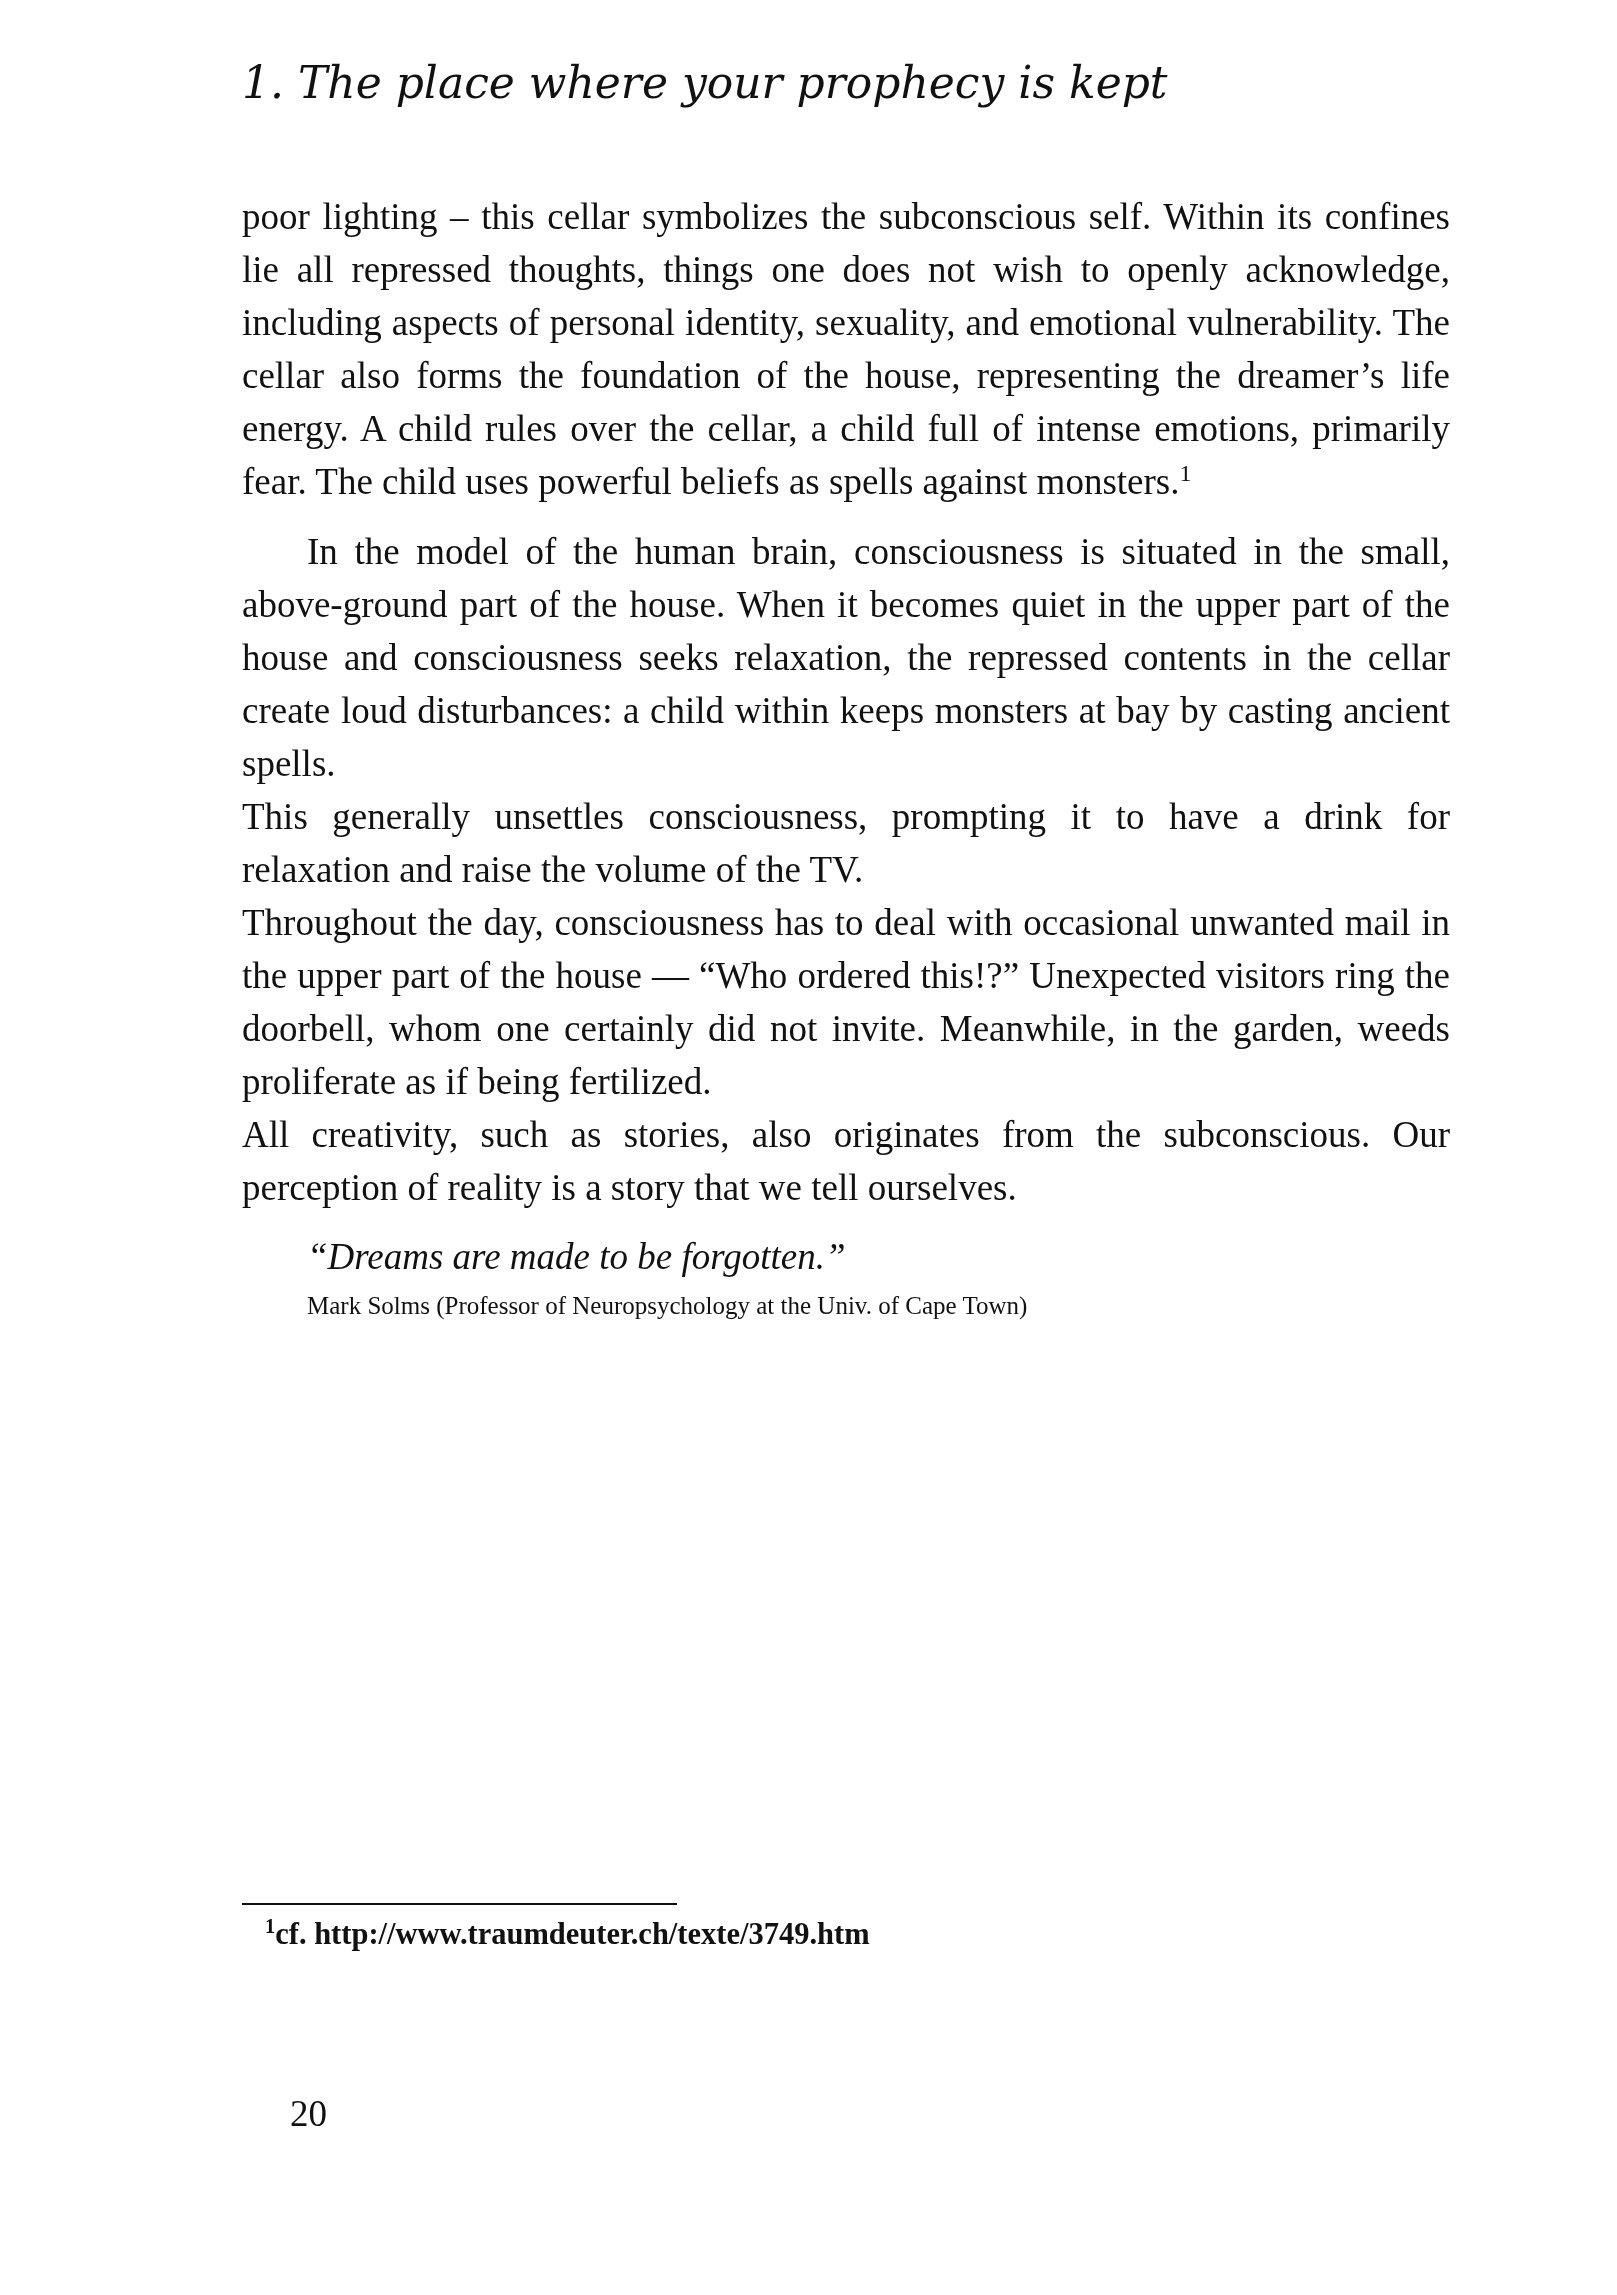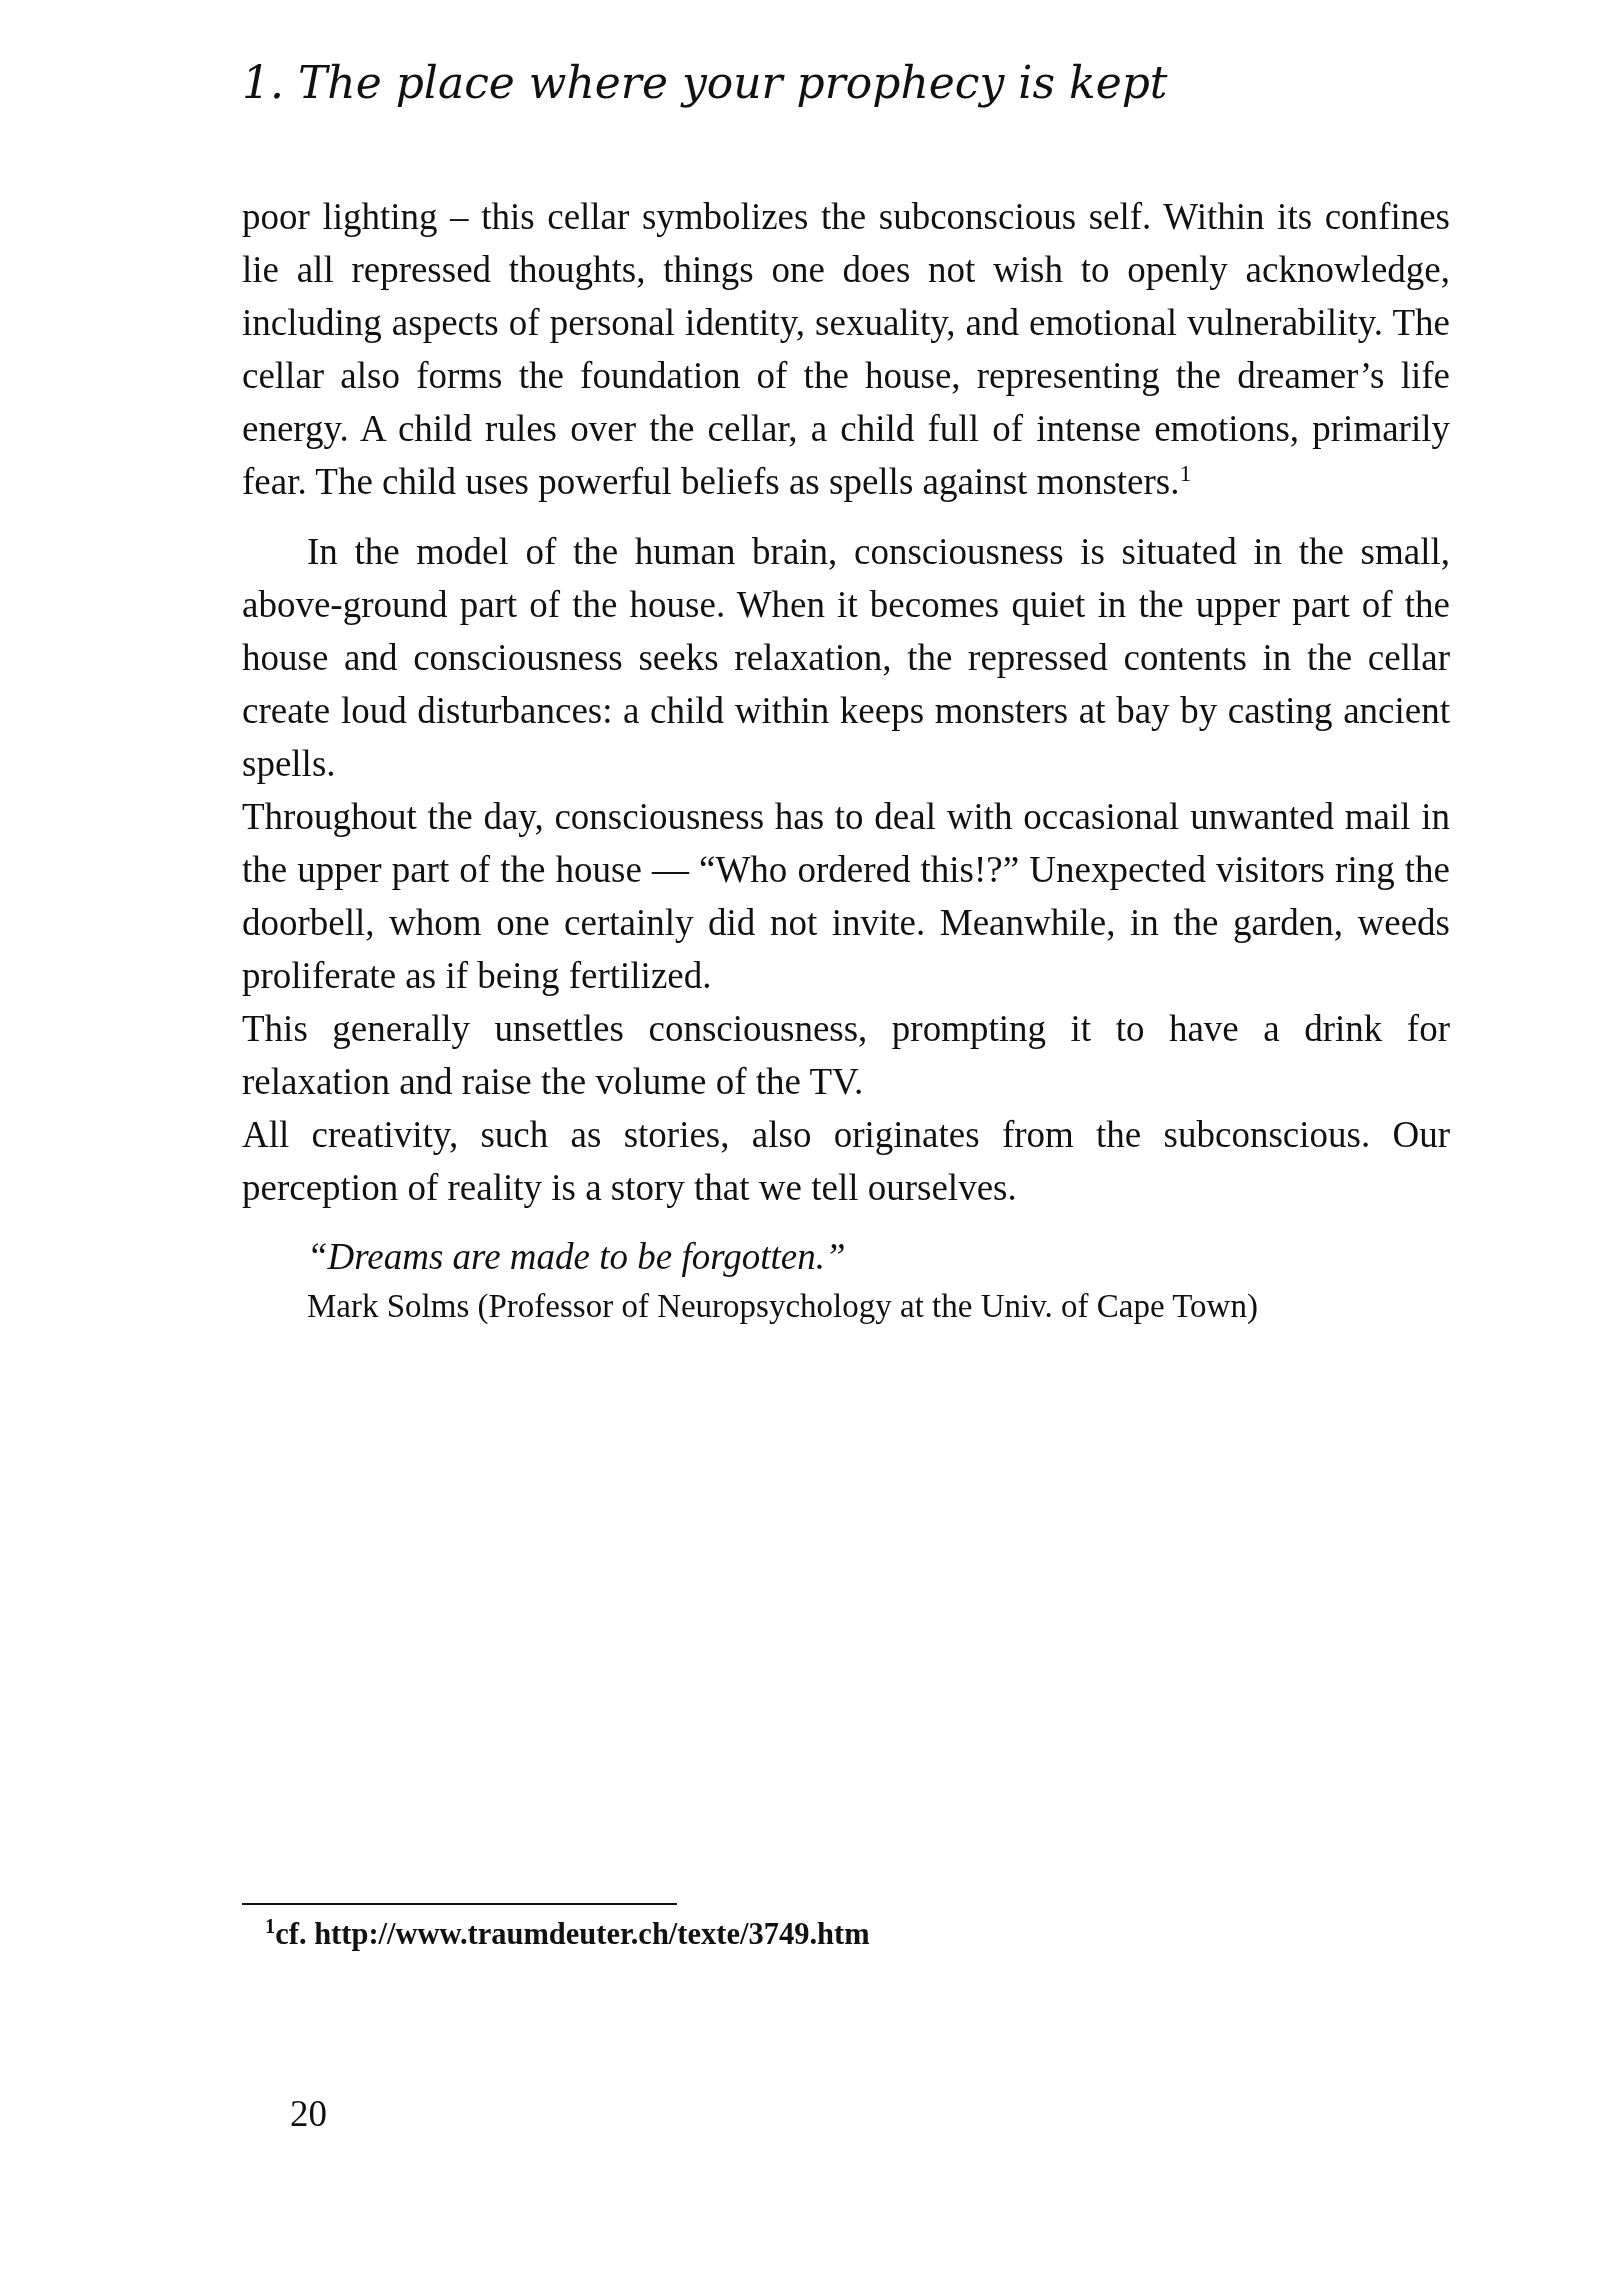--- a/index.html
+++ b/index.html
@@ -62,21 +62,21 @@
     .quote-block {
       margin: 16.7px 0 0 65px !important;
     }
     .quote-text {
       font-style: italic;
       font-size: 37px;
       line-height: 53px;
       display: block;
     }
     .quote-attrib {
-      font-size: 33px;
+      font-size: 25px;
       line-height: 46px;
       display: block;
       text-align: left;
     }
     .footnote-rule {
       position: absolute;
       top: 1903px;
       left: 0;
       width: 435px;
       height: 1.9px;
@@ -111,22 +111,22 @@
 <body>
 
 <div class="page">
 
   <div class="running-head">1.  The place where your prophecy is kept</div>
 
   <div class="body-text">
     <p><span>poor lighting – this cellar symbolizes the subconscious self. Within its confines lie all repressed thoughts, things one does not wish to openly acknowledge, including aspects of personal identity, sexuality, and emotional vulnerability.  The cellar also forms the foundation of the house, representing the dreamer’s life energy.  A child rules over the cellar, a child full of intense emotions, primarily fear.  The child uses powerful beliefs as spells against monsters.</span><sup class="fnmark">1</sup></p>
 
     <p class="indent para-gap">In the model of the human brain, consciousness is situated in the small, above-ground part of the house. When it becomes quiet in the upper part of the house and consciousness seeks relaxation, the repressed contents in the cellar create loud disturbances:  a child within keeps monsters at bay by casting ancient spells.</p>
+    <p class="line-break-para">This generally unsettles consciousness, prompting it to have a drink for relaxation and raise the volume of the TV.</p>
     <p class="line-break-para">Throughout the day, consciousness has to deal with occasional unwanted mail in the upper part of the house — “Who ordered this!?” Unexpected visitors ring the doorbell, whom one certainly did not invite.  Meanwhile, in the garden, weeds proliferate as if being fertilized.</p>
-    <p class="line-break-para">This generally unsettles consciousness, prompting it to have a drink for relaxation and raise the volume of the TV.</p>
 
     <p class="line-break-para">All creativity, such as stories, also originates from the subconscious. Our perception of reality is a story that we tell ourselves.</p>
 
 
     <p class="quote-block">
       <span class="quote-text">“Dreams are made to be forgotten.”</span>
       <span class="quote-attrib">Mark Solms (Professor of Neuropsychology at the Univ.  of Cape Town)</span>
     </p>
 
   </div>

